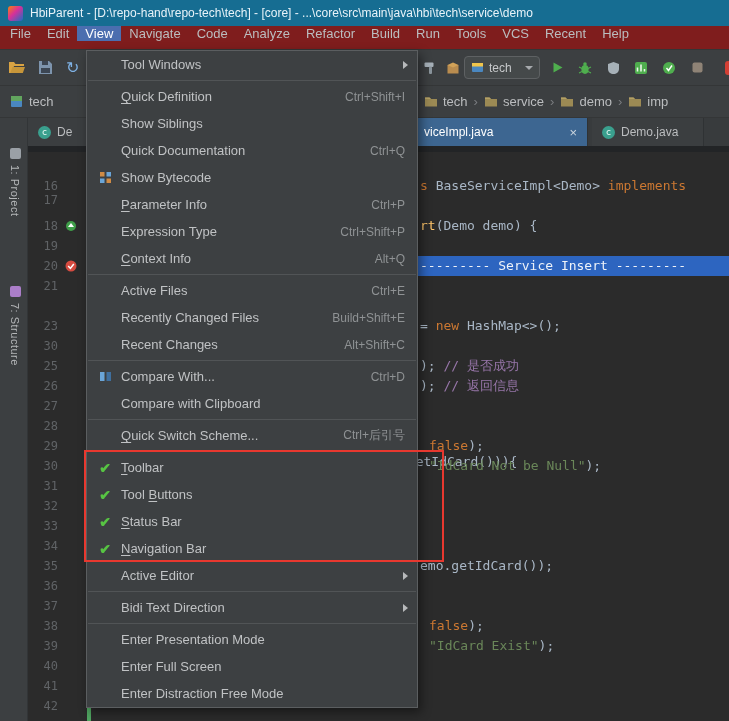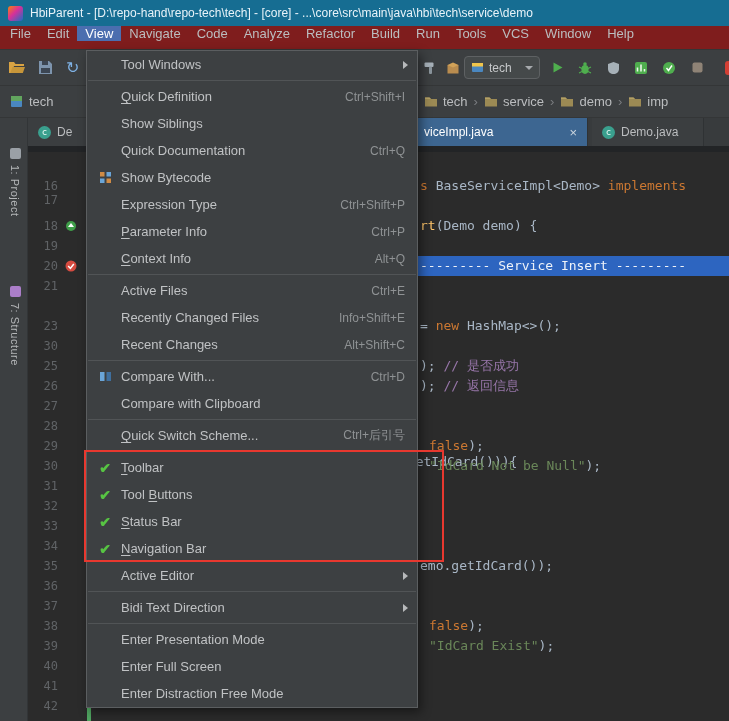--- a/index.html
+++ b/index.html
@@ -108,21 +108,21 @@
       <div class="mb-item">Edit</div>
       <div class="mb-item active">View</div>
       <div class="mb-item">Navigate</div>
       <div class="mb-item">Code</div>
       <div class="mb-item">Analyze</div>
       <div class="mb-item">Refactor</div>
       <div class="mb-item">Build</div>
       <div class="mb-item">Run</div>
       <div class="mb-item">Tools</div>
       <div class="mb-item">VCS</div>
-      <div class="mb-item">Window</div>
+      <div class="mb-item">Recent</div>
       <div class="mb-item">Help</div>
     </div>
 
   <div class="toolbar" id="toolbar">
     <div class="tb-left" id="tb-left">
         <span class="ic">
           <svg width="17" height="15" viewBox="0 0 17 15">
             <path d="M1 2h5l1.5 2H16v2H6L4 13H1z" fill="#d9a343"></path>
             <path d="M4.5 7H17l-2.2 6H2.3z" fill="#c7963a"></path>
           </svg>
@@ -366,45 +366,45 @@
             <rect x="1" y="1" width="4.5" height="4.5" fill="#d08b44"></rect>
             <rect x="7.5" y="1" width="4.5" height="4.5" fill="#6aa5d8"></rect>
             <rect x="1" y="7.5" width="4.5" height="4.5" fill="#6aa5d8"></rect>
             <rect x="7.5" y="7.5" width="4.5" height="4.5" fill="#d08b44"></rect>
           </svg>
         </span>
         <span class="mi-label">Show Bytecode</span>
       </div>
       <div class="menu-item">
         <span class="mi-gutter"></span>
+        <span class="mi-label"><u>P</u>arameter Info</span>
+        <span class="mi-shortcut">Ctrl+P</span>
+      </div>
+      <div class="menu-item">
+        <span class="mi-gutter"></span>
         <span class="mi-label">Expression Type</span>
         <span class="mi-shortcut">Ctrl+Shift+P</span>
       </div>
       <div class="menu-item">
         <span class="mi-gutter"></span>
-        <span class="mi-label"><u>P</u>arameter Info</span>
-        <span class="mi-shortcut">Ctrl+P</span>
-      </div>
-      <div class="menu-item">
-        <span class="mi-gutter"></span>
         <span class="mi-label"><u>C</u>ontext Info</span>
         <span class="mi-shortcut">Alt+Q</span>
       </div>
       <div class="menu-sep">
         <div class="line"></div>
       </div>
       <div class="menu-item">
         <span class="mi-gutter"></span>
         <span class="mi-label">Active Files</span>
         <span class="mi-shortcut">Ctrl+E</span>
       </div>
       <div class="menu-item">
         <span class="mi-gutter"></span>
         <span class="mi-label">Recently Changed Files</span>
-        <span class="mi-shortcut">Info+Shift+E</span>
+        <span class="mi-shortcut">Build+Shift+E</span>
       </div>
       <div class="menu-item">
         <span class="mi-gutter"></span>
         <span class="mi-label">Recent Changes</span>
         <span class="mi-shortcut">Alt+Shift+C</span>
       </div>
       <div class="menu-sep">
         <div class="line"></div>
       </div>
       <div class="menu-item">

